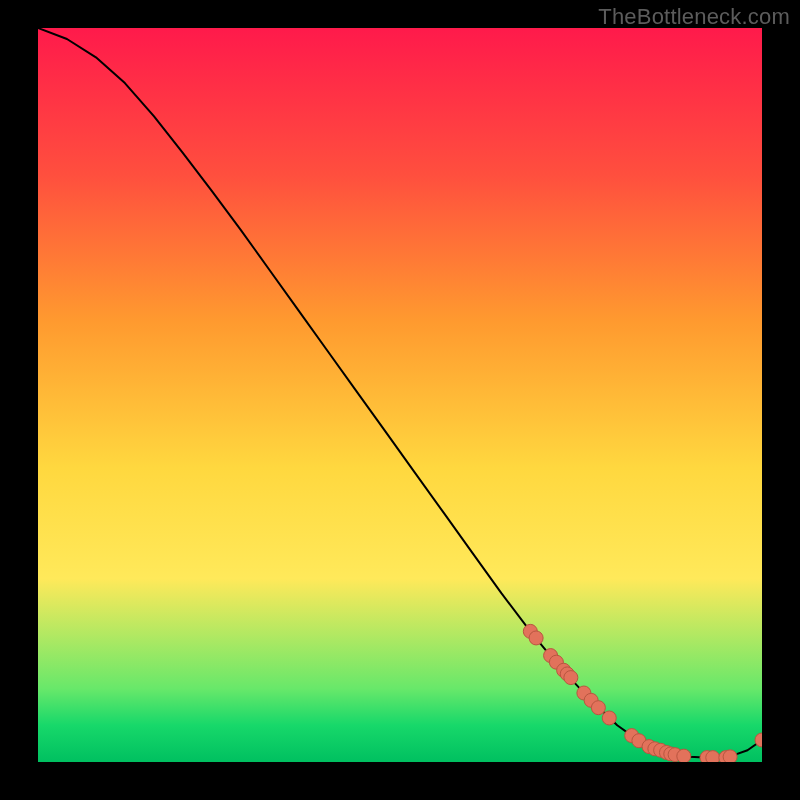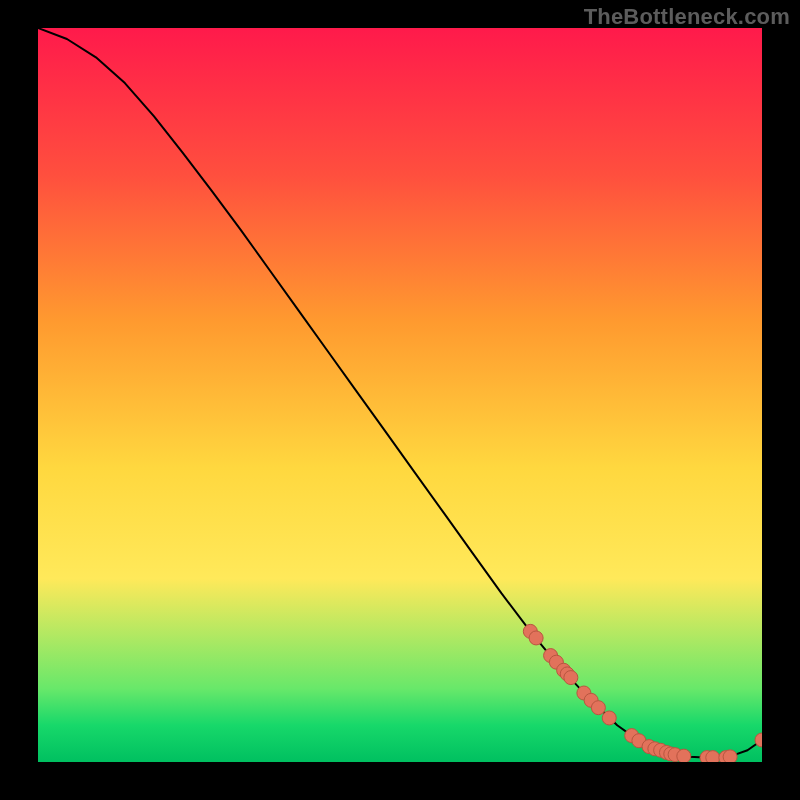--- a/index.html
+++ b/index.html
@@ -4,21 +4,21 @@
 <style>
   * { margin: 0; padding: 0; box-sizing: border-box; }
   html, body { width: 800px; height: 800px; background: #000; overflow: hidden; }
   .wrap { position: relative; width: 800px; height: 800px; }
   .watermark {
     position: absolute;
     top: 4px;
     right: 10px;
     font-family: Arial, Helvetica, sans-serif;
     font-size: 22px;
-    font-weight: 700;
+    font-weight: 400;
     color: #5c5c5c;
     letter-spacing: 0.2px;
   }
   .plot {
     position: absolute;
     left: 38px;
     top: 28px;
     width: 724px;
     height: 734px;
   }

